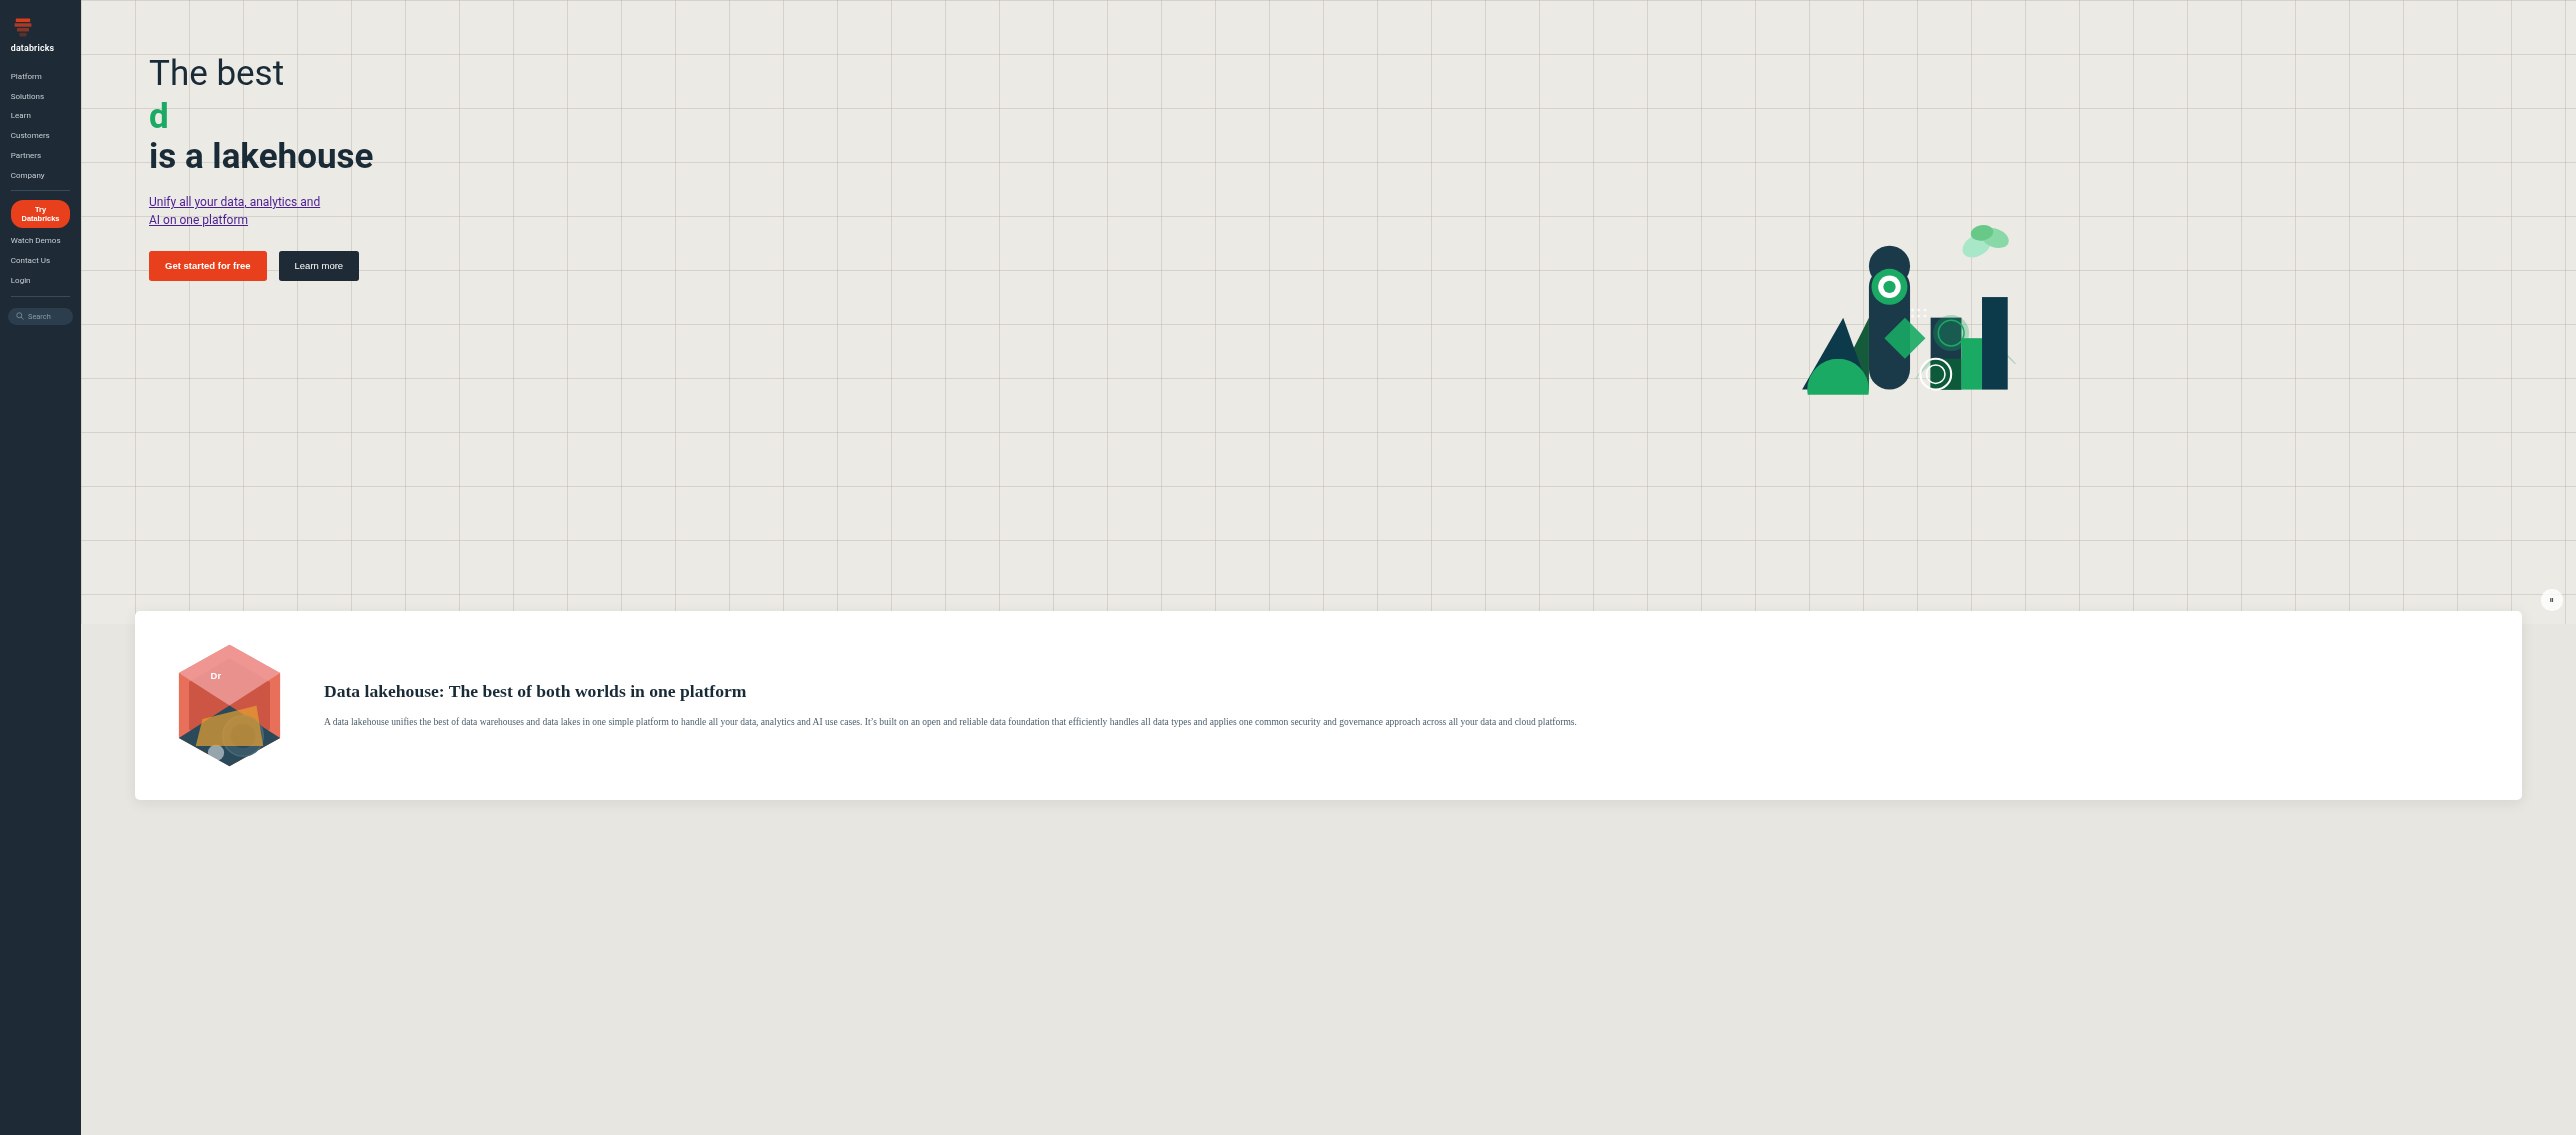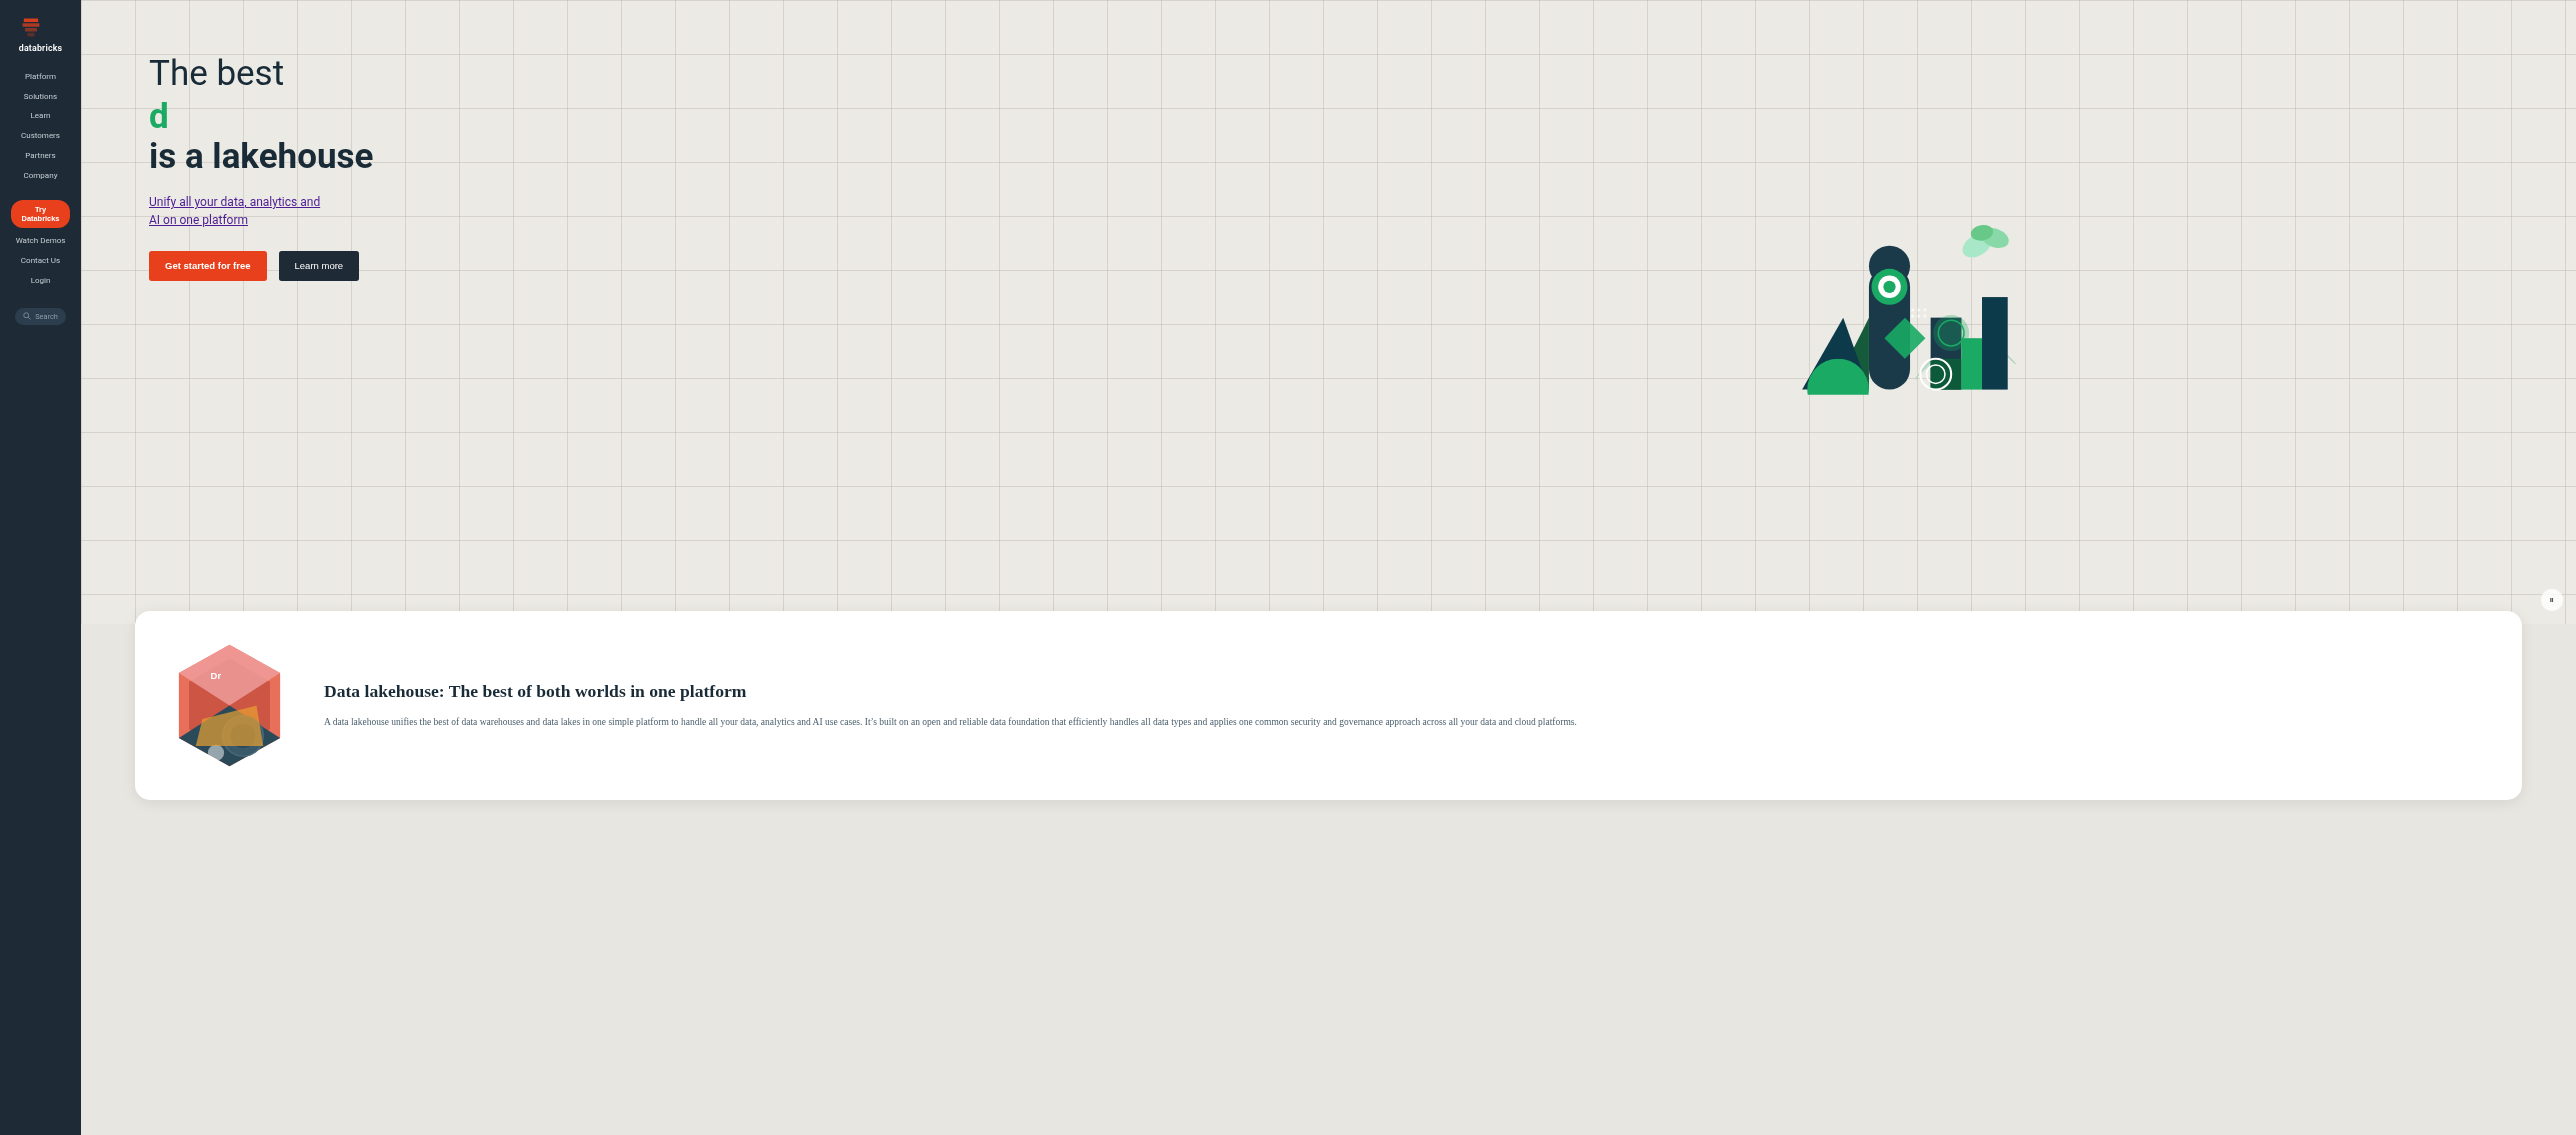--- a/index.html
+++ b/index.html
@@ -8,21 +8,20 @@
     
     #sidebar {
       width: 81px;
       background: #1e2a35;
       display: flex;
       flex-direction: column;
       padding: 10.8px 0;
       flex-shrink: 0;
       height: 100vh;
       overflow-y: auto;
-      align-items: center;
     }
     .logo-area {
       display: flex;
       flex-direction: column;
       align-items: flex-start;
       padding: 5.4px 10.8px 13.5px 10.8px;
     }
     .logo-icon {
       width: 24px;
       height: 24px;
@@ -191,21 +190,21 @@
       cursor: pointer;
       z-index: 10;
       font-size: 9.5px;
       color: #555;
     }
 
     
     .card-section {
       background: #ffffff;
       margin: 0 54px;
-      border-radius: 15px;
+      border-radius: 5px;
       display: flex;
       align-items: center;
       padding: 27px;
       gap: 27px;
       position: relative;
       z-index: 3;
       margin-top: -13.5px;
       box-shadow: 0 2.7px 13.5px rgba(0,0,0,0.08);
     }
     .card-image {

